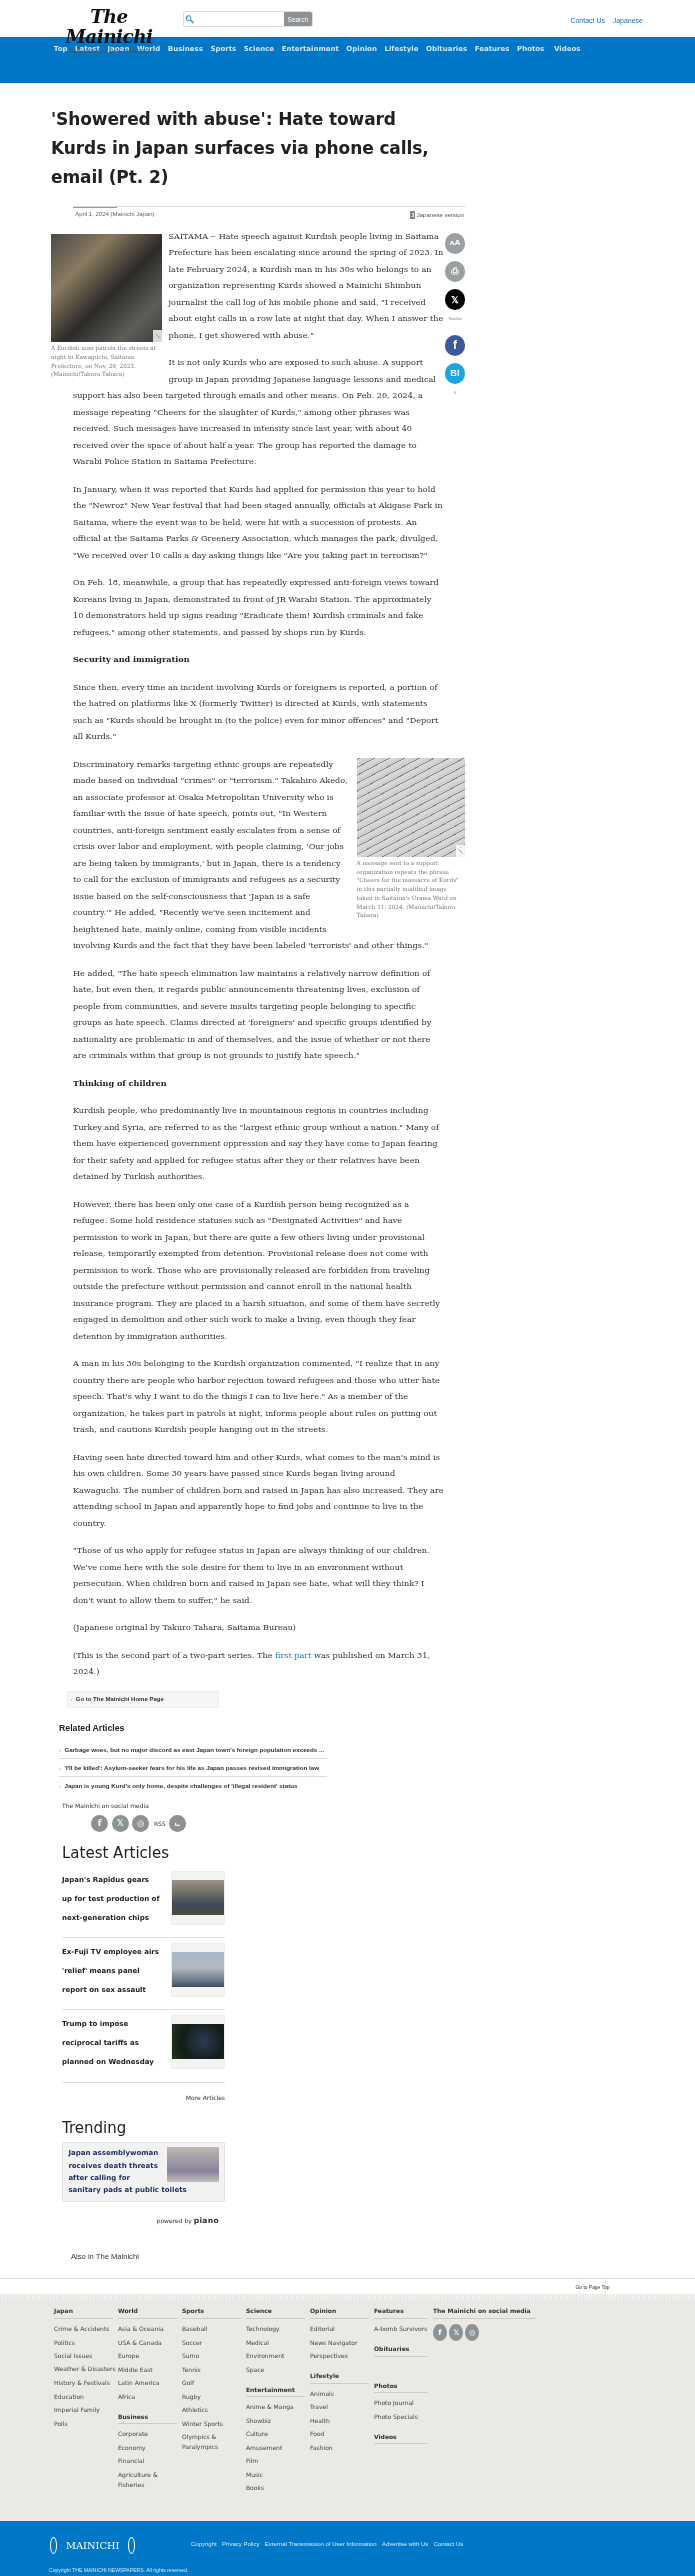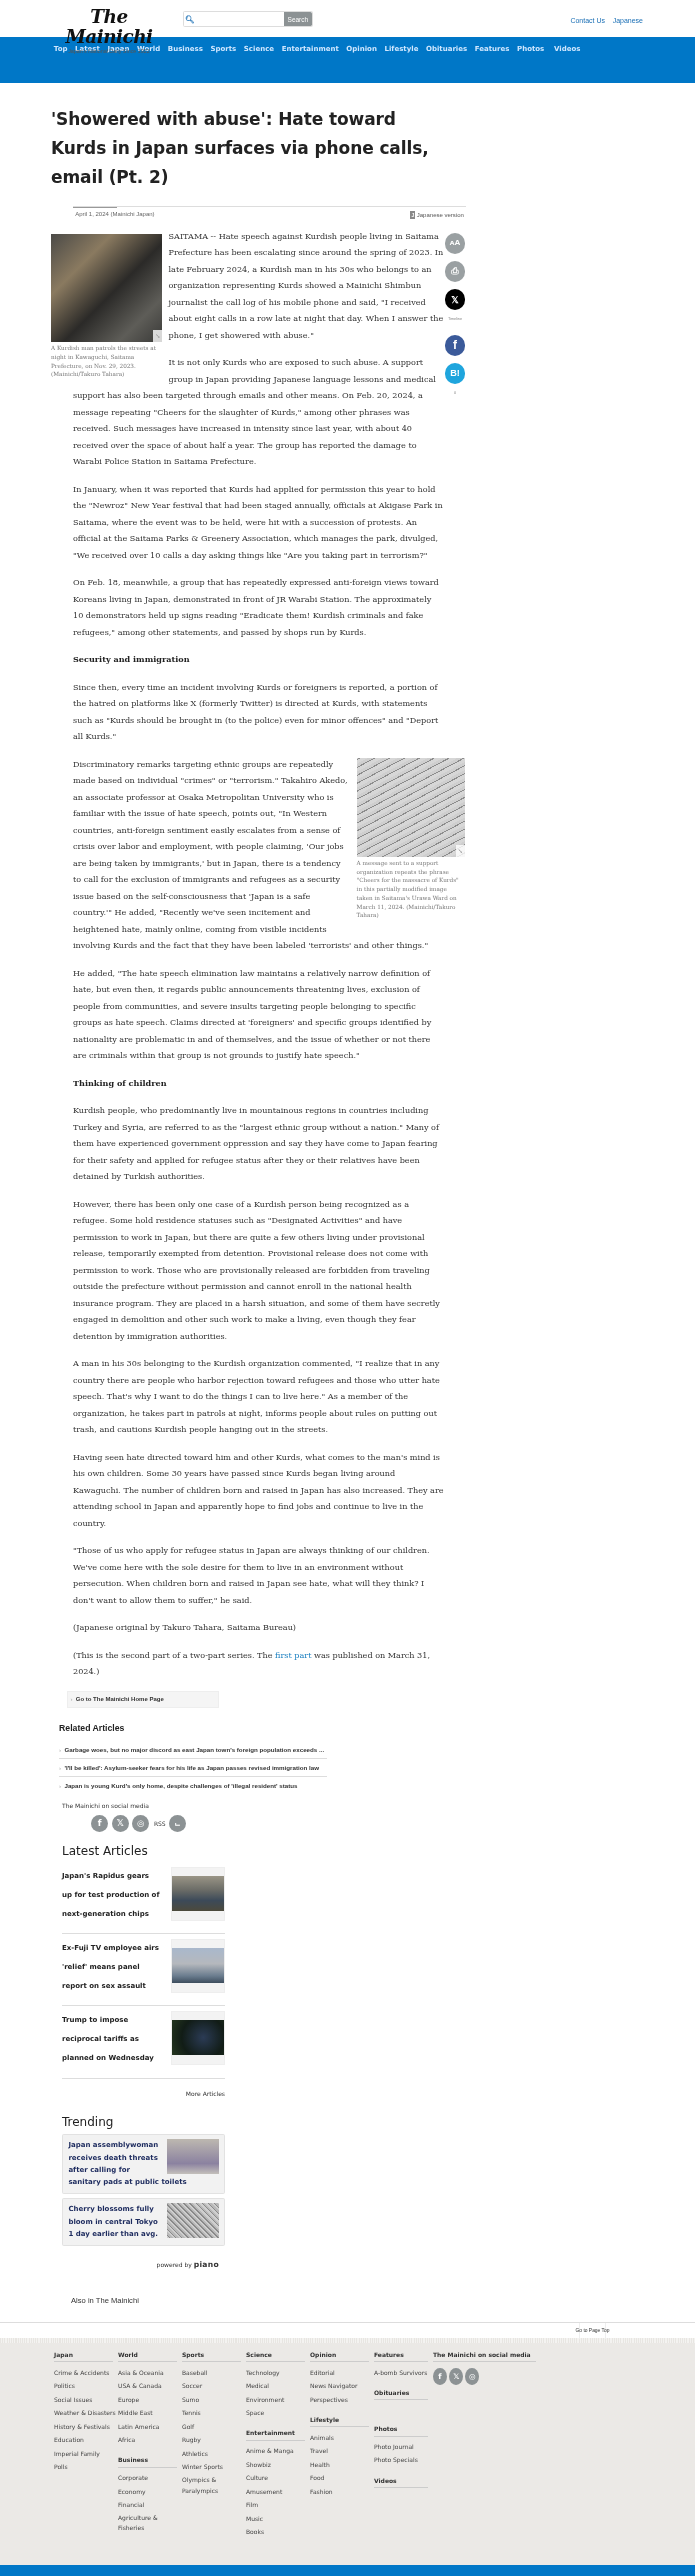--- a/index.html
+++ b/index.html
@@ -55,21 +55,21 @@
   .related h2 { font-size: 8.7px; font-weight: bold; margin: 15px 0 7.6px 8.1px; font-family: "Liberation Sans", sans-serif; }
   .related ul { list-style: none; margin-left: 8.1px; width: 268px; }
   .related li { font-family: "Liberation Sans", sans-serif; font-size: 6.2px; font-weight: bold; color: #333; height: 18px; display: flex; align-items: center; border-bottom: 0.5px solid #ddd; }
   .related li:last-child { border-bottom: none; }
 
   
   .side-social-title { font-size: 6px; color: #333; }
   .side-social { display: flex; gap: 3.3px; align-items: center; margin: 5.4px 0 0 29px; }
   .soc { width: 17.3px; height: 17.3px; border-radius: 50%; background: #8c9294; color: #fff; display: flex; align-items: center; justify-content: center; font-weight: bold; font-size: 8.7px; }
   .rss-label { font-size: 6px; color: #333; margin-left: 1.1px; }
-  .side h2 { font-size: 12px; font-weight: normal; color: #222; margin: 12px 0 8.7px; }
+  .side h2 { font-size: 15px; font-weight: normal; color: #222; margin: 12px 0 8.7px; }
   .latest-item { display: flex; justify-content: space-between; padding-bottom: 9.8px; margin-bottom: 4.3px; border-bottom: 0.5px solid #ddd; width: 163px; }
   .latest-item:last-of-type { border-bottom: none; }
   .latest-title { width: 98px; font-size: 7px; font-weight: bold; line-height: 19px; color: #222; }
   .latest-thumb { width: 54px; height: 54px; background: #f3f3f3; border: 0.5px solid #eee; display: flex; align-items: center; justify-content: center; }
   .thumb-img { width: 53px; height: 35px; }
   .more { text-align: right; font-size: 6px; color: #333; margin-top: 11px; width: 163px; }
   .trend { margin-top: 18px; }
   .trend h2 { margin: 0 0 5.4px; }
   .trend-item { width: 163px; background: #f2f2f2; border: 0.5px solid #e2e2e2; border-radius: 1.6px; padding: 4.3px 5.4px; margin-bottom: 3.8px; overflow: hidden; }
   .trend-thumb { float: right; width: 52px; height: 35px; margin-left: 5.4px; }
@@ -88,21 +88,21 @@
   .fcol { width: 64px; }
   .fcol.social { width: 108px; margin-left: 0; }
   .fgroup { margin-bottom: 9.8px; }
   .fhead { font-size: 6px; font-weight: bold; color: #333; padding-bottom: 3.3px; border-bottom: 0.5px solid #ccc; margin-right: 5.4px; margin-bottom: 3.3px; }
   .fitem { font-size: 6px; color: #444; line-height: 13.5px; }
   .fitem.wrap { line-height: 10.3px; padding: 1.6px 0; }
   .fsoc { display: flex; gap: 2.2px; margin-top: 5.4px; }
   .fsoc .soc { width: 14px; height: 17.3px; font-size: 7.6px; }
 
   .footer { background: #0077c7; height: 78px; position: relative; color: #d6ecff; font-family: "Liberation Sans", sans-serif; }
-  .flogo { position: absolute; left: 50px; top: 16.3px; color: #fff; font-family: "DejaVu Serif", serif; font-size: 9.8px; display: flex; align-items: center; gap: 18px; }
+  .flogo { position: absolute; left: 50px; top: 16.3px; color: #fff; font-family: "DejaVu Serif", serif; font-size: 9.8px; display: flex; align-items: center; gap: 9px; }
   .flogo-mark { width: 7px; height: 16.3px; border-radius: 50%; border: 1.6px double #fff; }
   .flinks { position: absolute; left: 191px; top: 19.5px; display: flex; gap: 5.4px; font-size: 6px; }
   .fcopy { position: absolute; left: 49px; top: 46px; font-size: 5.1px; }
 </style>
 </head>
 <body>
 
 <header class="header">
   <a class="logo">
     <div class="logo-main">The Mainichi</div>
@@ -257,24 +257,20 @@
         </span>
     </a>
     <a class="more" style="display:block">More Articles</a>
 
     <section class="trend">
       <h2>Trending</h2>
       <a class="trend-item" style="display:block">
         <span class="trend-thumb" style="display:block;background:linear-gradient(180deg,#bdb8b0,#8b82a0 70%,#c4c0bb)"></span>
         <span class="trend-title">Japan assemblywoman receives death threats after calling for sanitary pads at public toilets</span>
       </a>
-      <a class="trend-item" style="display:block">
-        <span class="trend-thumb" style="display:block;background:repeating-linear-gradient(45deg,#cfcfcf 0 1.6px,#8a8a8a 1.6px 2.7px,#b9b9b9 2.7px 4.3px)"></span>
-        <span class="trend-title">Cherry blossoms fully bloom in central Tokyo 1 day earlier than avg.</span>
-      </a>
       <div class="powered">
         <span>powered by</span>
         <b>piano</b>
       </div>
     </section>
   </aside>
 </div>
 
 <div class="also">Also in The Mainichi</div>
 <div class="pagetop-bar">

